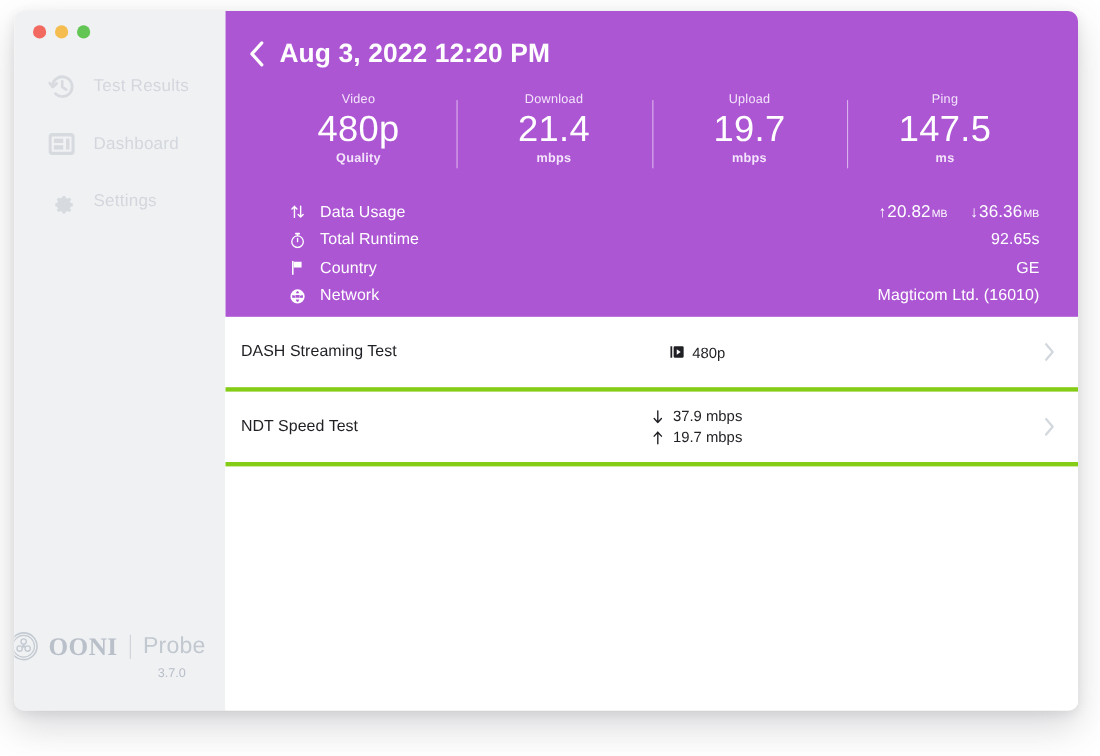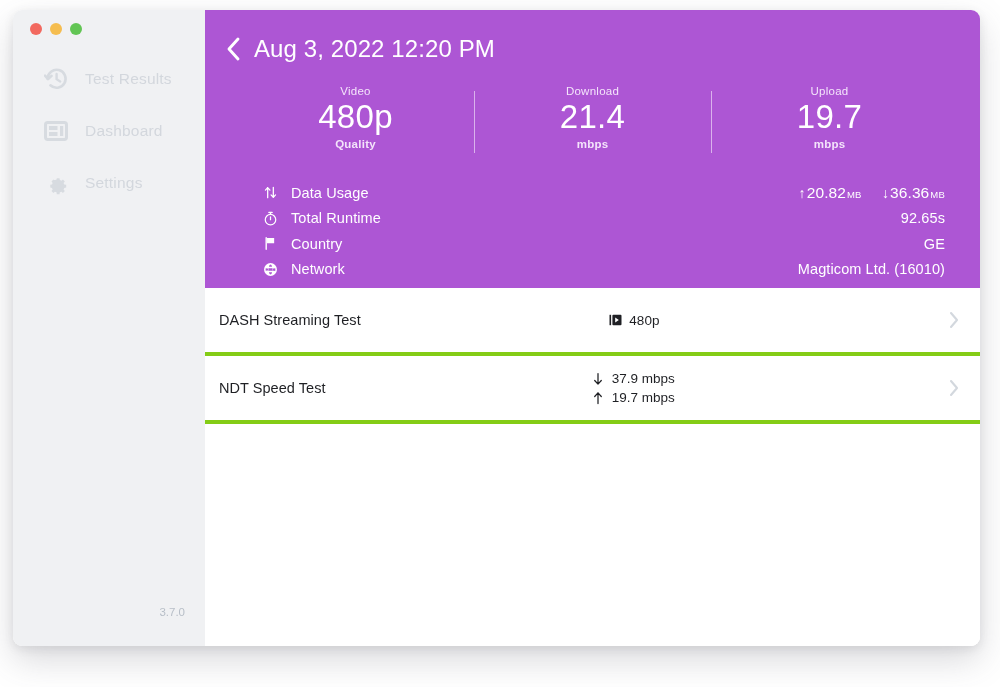--- a/index.html
+++ b/index.html
@@ -92,21 +92,21 @@
   }
   .brand-probe {
     font-size: 21px;
     color: #c2c8d0;
     letter-spacing: .2px;
   }
   .brand-version {
     font-size: 11.5px;
     color: #b7bec7;
     margin-top: 5px;
-    margin-right: 2px;
+    margin-right: 18px;
   }
 
   
   .main {
     flex: 1 1 auto;
     position: relative;
     background: #ffffff;
     display: flex;
     flex-direction: column;
   }
@@ -128,21 +128,21 @@
     height: 60px;
   }
   .back-chevron {
     width: 17px; height: 26px;
     flex: 0 0 17px;
     color: #ffffff;
     cursor: pointer;
   }
   .hero-title {
     font-size: 24px;
-    font-weight: normal;
+    font-weight: bold;
     letter-spacing: .1px;
     color: #ffffff;
     white-space: nowrap;
   }
 
   .metrics {
     display: flex;
     align-items: stretch;
     padding: 15px 32px 0 32px;
     height: 88px;
@@ -317,20 +317,35 @@
             <svg width="25" height="25" viewBox="0 0 24 24" fill="currentColor">
               <path d="M12 8.4a3.6 3.6 0 1 0 0 7.2 3.6 3.6 0 0 0 0-7.2zm9.3 4.9l-1.9-.3a7.6 7.6 0 0 0-.6-1.5l1.2-1.5-1.8-1.8-1.5 1.1a7.6 7.6 0 0 0-1.5-.6L14.9 7h-2.6l-.3 1.7a7.6 7.6 0 0 0-1.5.6L9 8.2 7.2 10l1.1 1.5c-.26.47-.46.98-.6 1.5l-1.7.3v2.6l1.7.3c.14.52.34 1.03.6 1.5L7.2 19.2 9 21l1.5-1.1c.47.26.98.46 1.5.6l.3 1.7h2.6l.3-1.7c.52-.14 1.03-.34 1.5-.6L18.2 21l1.8-1.8-1.2-1.5c.26-.47.46-.98.6-1.5l1.9-.3v-2.6z"></path>
             </svg>
           </span>
           <span class="nav-label">Settings</span>
         </div>
 
       </div>
 
       <div class="brand">
+        <div class="brand-row">
+          <span class="brand-mark">
+            <svg width="27" height="27" viewBox="0 0 28 28" fill="none">
+              <circle cx="14" cy="14" r="12.6" stroke="currentColor" stroke-width="1.5"></circle>
+              <circle cx="14" cy="14" r="10.2" stroke="currentColor" stroke-width="1.1"></circle>
+              <circle cx="14" cy="9.6" r="2.5" stroke="currentColor" stroke-width="1.3"></circle>
+              <circle cx="10.2" cy="16.2" r="2.5" stroke="currentColor" stroke-width="1.3"></circle>
+              <circle cx="17.8" cy="16.2" r="2.5" stroke="currentColor" stroke-width="1.3"></circle>
+              <circle cx="14" cy="14" r="1.5" fill="currentColor"></circle>
+            </svg>
+          </span>
+          <span class="brand-ooni">OONI</span>
+          <span class="brand-sep"></span>
+          <span class="brand-probe">Probe</span>
+        </div>
         <span class="brand-version">3.7.0</span>
       </div>
 
     </div>
 
     <div class="main">
 
       <div class="hero">
 
         <div class="hero-head">
@@ -350,20 +365,25 @@
           </div>
           <div class="metric">
             <span class="metric-label">Download</span>
             <span class="metric-value">21.4</span>
             <span class="metric-unit">mbps</span>
           </div>
           <div class="metric">
             <span class="metric-label">Upload</span>
             <span class="metric-value">19.7</span>
             <span class="metric-unit">mbps</span>
+          </div>
+          <div class="metric">
+            <span class="metric-label">Ping</span>
+            <span class="metric-value">147.5</span>
+            <span class="metric-unit">ms</span>
           </div>
         </div>
 
         <div class="info">
 
           <div class="info-row">
             <span class="info-left">
               <span class="info-icon">
                 <svg width="15" height="15" viewBox="0 0 16 16" fill="none">
                   <path d="M5 13.5V2.8M5 2.8L2.6 5.4M5 2.8l2.4 2.6" stroke="currentColor" stroke-width="1.35" stroke-linecap="round" stroke-linejoin="round"></path>

